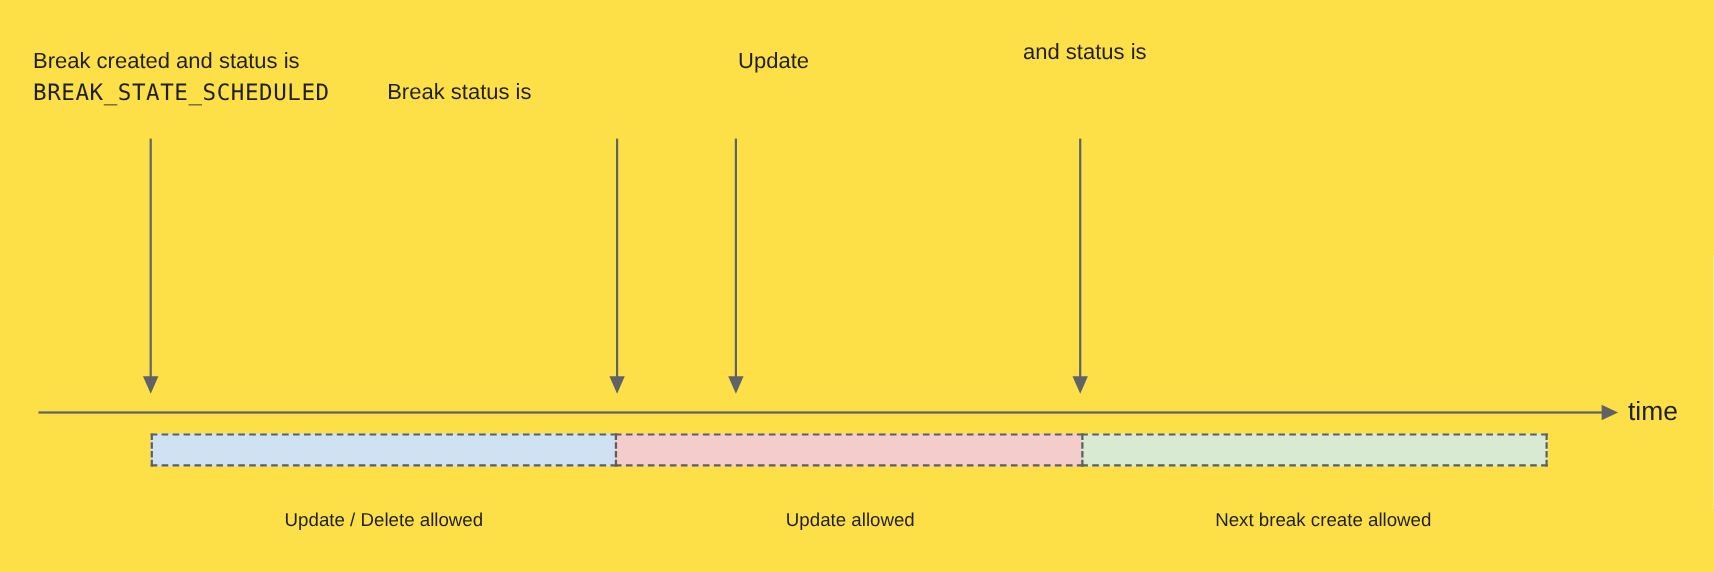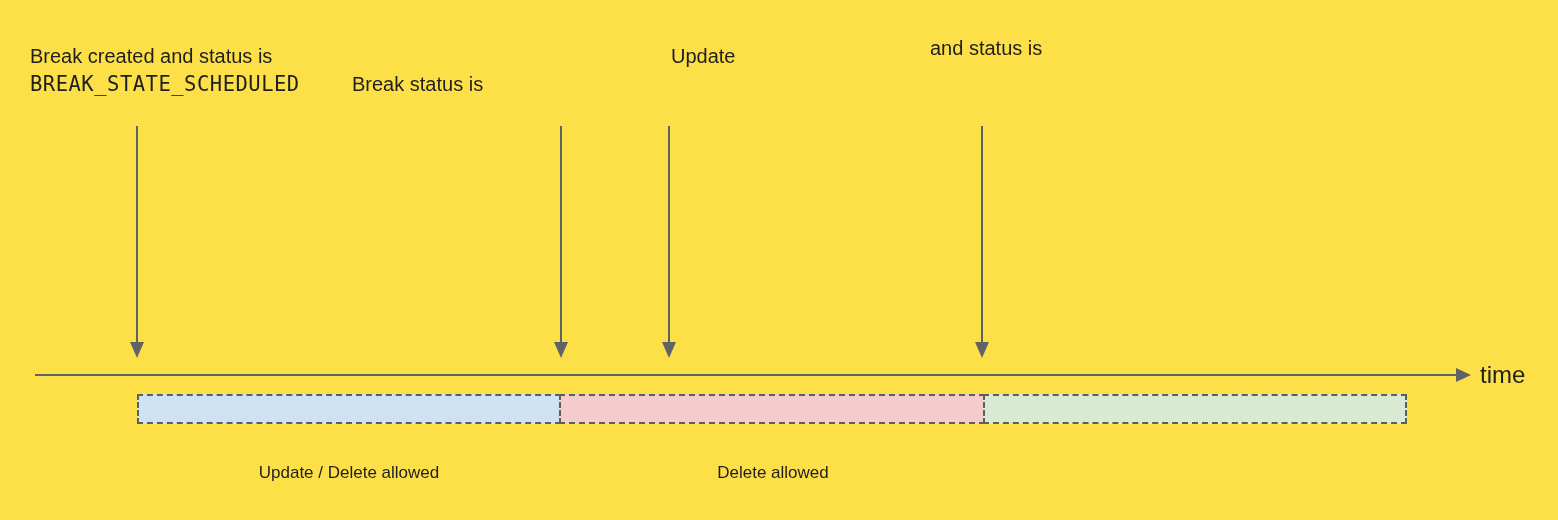--- a/index.html
+++ b/index.html
@@ -168,15 +168,16 @@
   <div class="axis-head"></div>
   <div class="axis-label">time</div>
 
   <div class="bars">
     <div class="bar seg1" style="background-color: rgb(207, 226, 243);"></div>
     <div class="bar seg2" style="background-color: rgb(244, 204, 204);"></div>
     <div class="bar seg3" style="background-color: rgb(217, 234, 211);"></div>
   </div>
 
   <div class="seg-label l1">Update / Delete allowed</div>
-  <div class="seg-label l2">Delete allowed</div>
+  <div class="seg-label l2">Update allowed</div>
+  <div class="seg-label l3">Next break create allowed</div>
 
 </div>
 
 </body></html>

